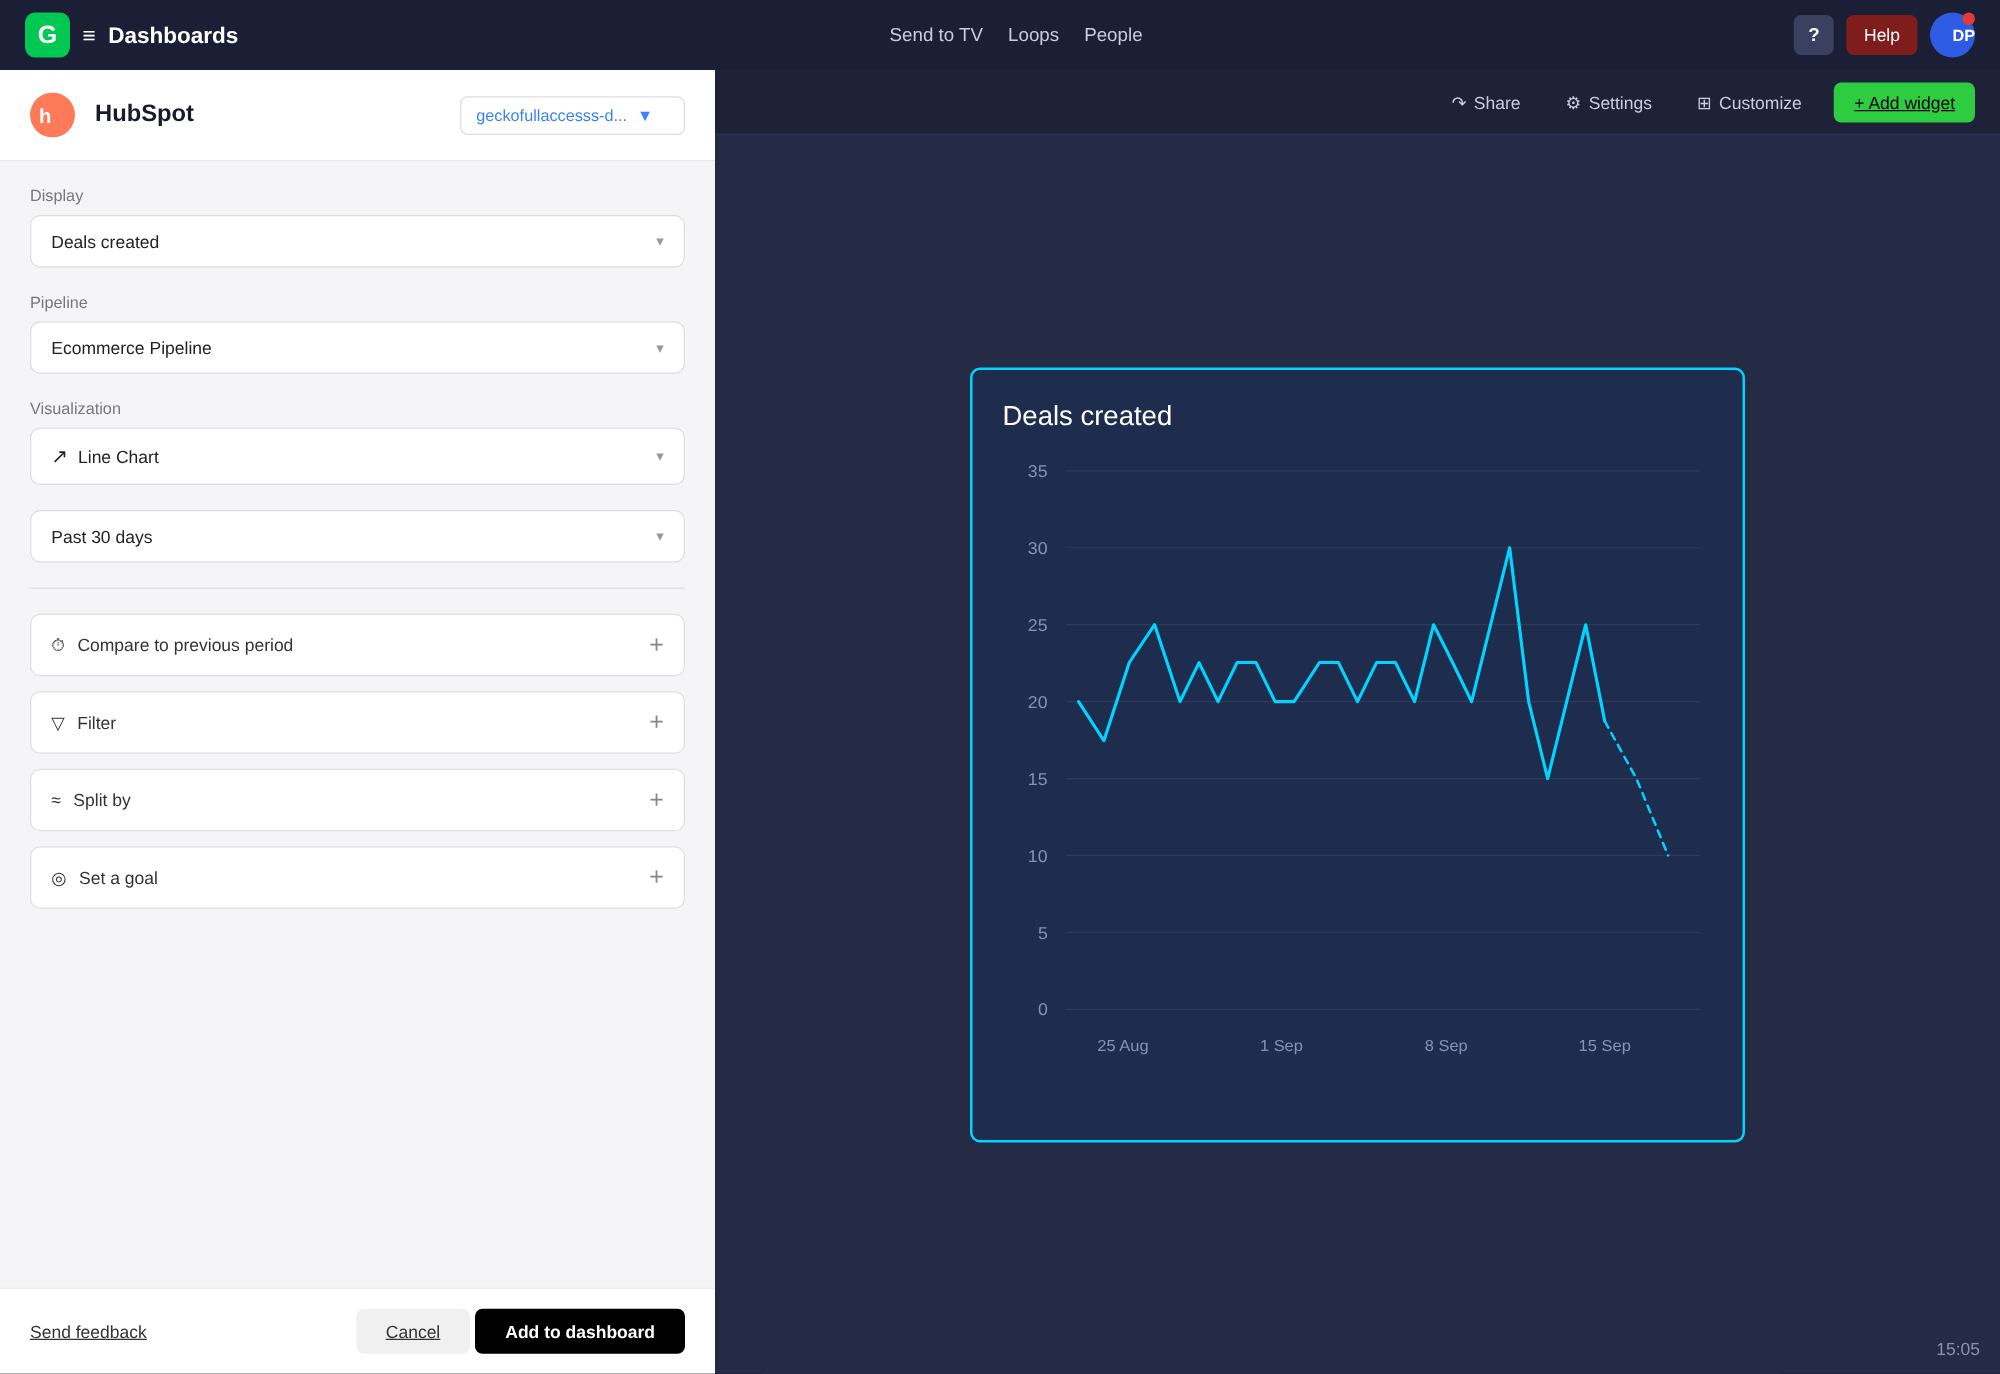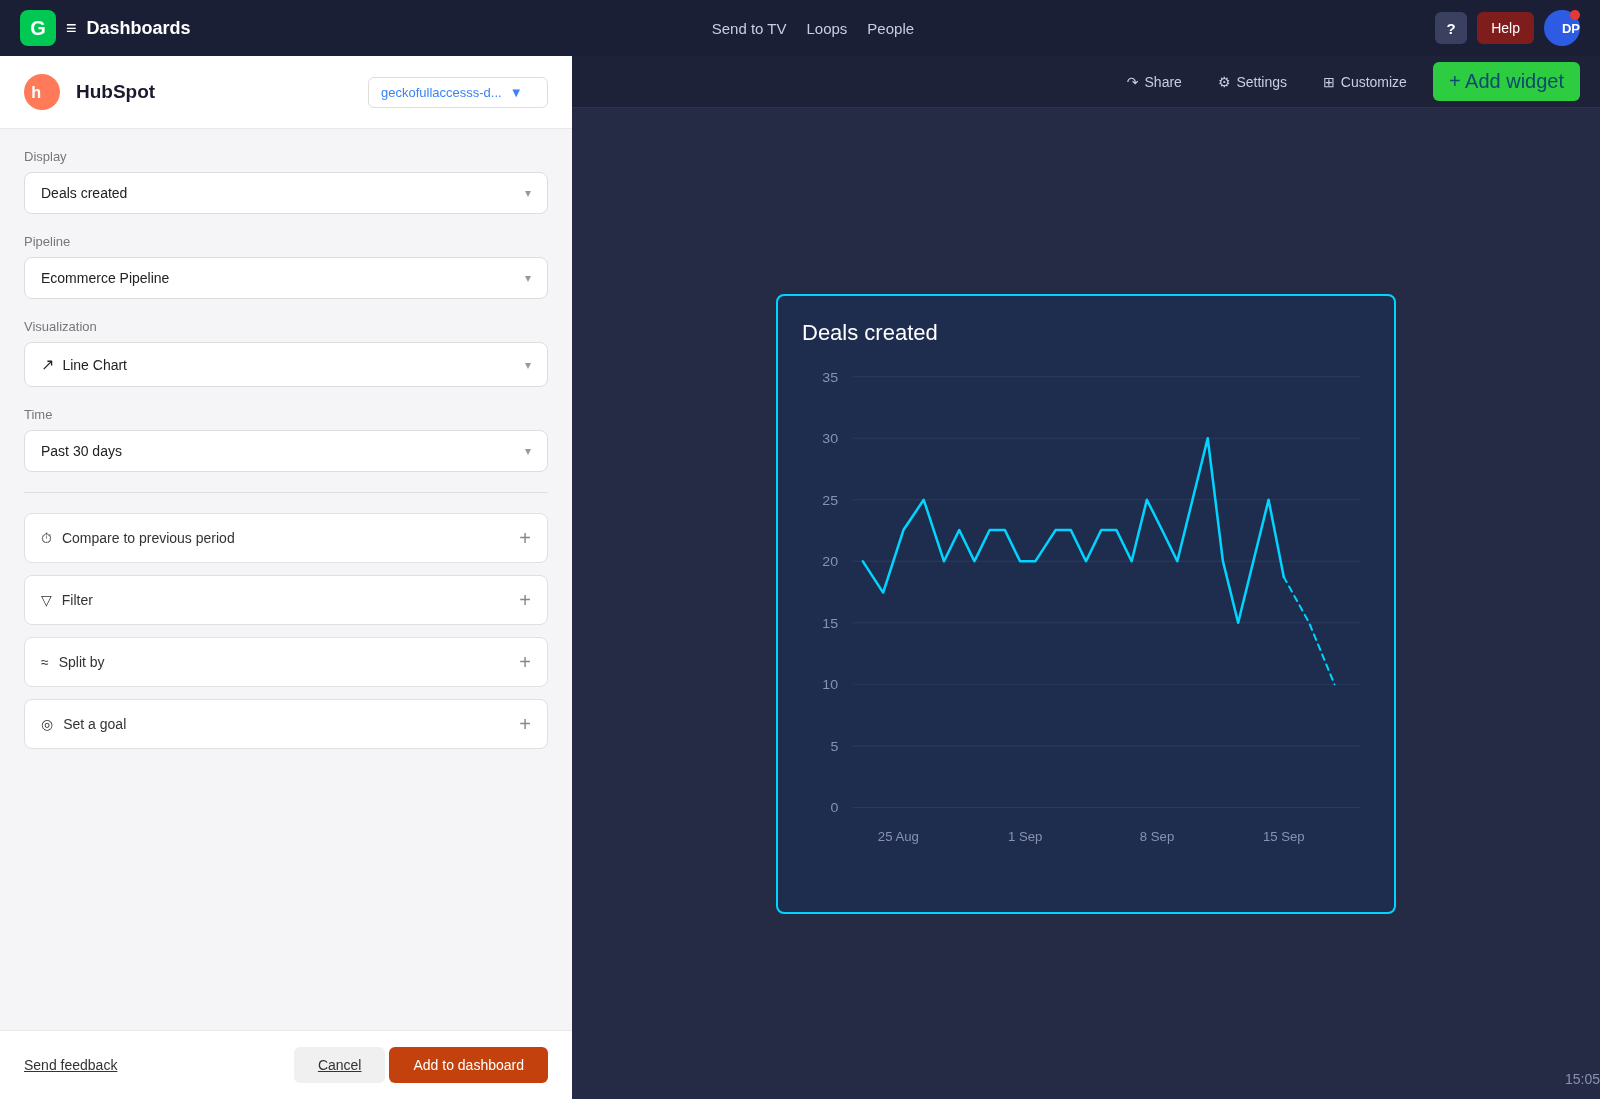--- a/index.html
+++ b/index.html
@@ -106,21 +106,21 @@
     .bottom-actions {
       background: white;
       border-top: 1px solid #e8e8e8;
       padding: 16px 24px;
       display: flex;
       align-items: center;
       gap: 4px;
     }
     .send-feedback { color: #333; font-size: 14px; text-decoration: underline; cursor: pointer; margin-right: auto; }
     .cancel-btn { background: #f0f0f0; border: none; padding: 10px 24px; border-radius: 6px; font-size: 14px; cursor: pointer; color: #333; text-decoration: underline; }
-    .add-btn { background: #c2410c; border: none; padding: 10px 24px; border-radius: 6px; font-size: 14px; cursor: pointer; color: white; font-weight: 400; }
+    .add-btn { background: #000000; border: none; padding: 10px 24px; border-radius: 6px; font-size: 14px; cursor: pointer; color: white; font-weight: 700; }
 
     
     .right-panel {
       flex: 1;
       background: #252a45;
       display: flex;
       flex-direction: column;
       position: relative;
     }
 
@@ -143,29 +143,30 @@
       cursor: pointer;
       display: flex;
       align-items: center;
       gap: 6px;
       padding: 6px 10px;
       border-radius: 4px;
     }
     .add-widget-btn {
       background: #2ecc40;
       border: none;
-      color: #0c4a6e;
-      font-size: 20px;
+      color: #000000;
+      font-size: 14px;
       font-weight: 500;
       padding: 8px 16px;
       border-radius: 6px;
       cursor: pointer;
       display: flex;
       align-items: center;
       gap: 6px;
+      text-decoration: underline;
     }
 
     
     .chart-container {
       flex: 1;
       display: flex;
       align-items: center;
       justify-content: center;
       padding: 30px;
       position: relative;
@@ -189,21 +190,21 @@
     }
 
     .chart-svg-area {
       width: 100%;
       height: calc(100% - 60px);
     }
 
     .timestamp {
       position: absolute;
       bottom: 12px;
-      right: 0;
+      right: 16px;
       color: #8892b0;
       font-size: 14px;
     }
 
     
     .logo-icon {
       width: 36px;
       height: 36px;
       background: #00c853;
       border-radius: 8px;
@@ -279,21 +280,20 @@
         <div class="form-select">
           <div class="form-select-inner">
             <span style="font-size:16px;">↗</span>
             <span>Line Chart</span>
           </div>
           <span class="chevron">▾</span>
         </div>
       </div>
 
       <div class="form-group">
-        <label class="form-label">Time</label>
         <div class="form-select">
           <span>Past 30 days</span>
           <span class="chevron">▾</span>
         </div>
       </div>
 
       <hr class="divider">
 
       <div class="expandable-item">
         <div class="expandable-left">

